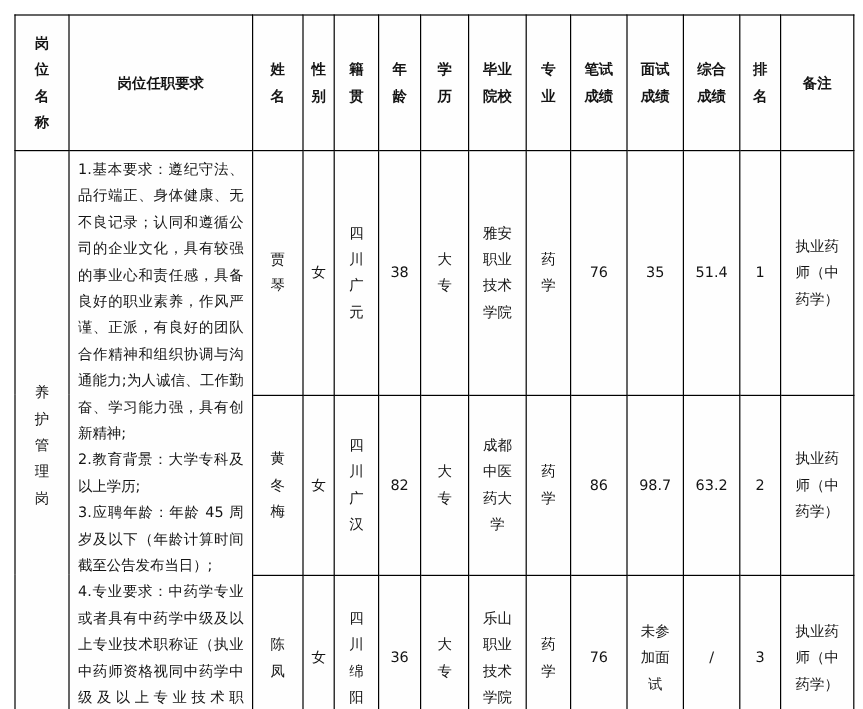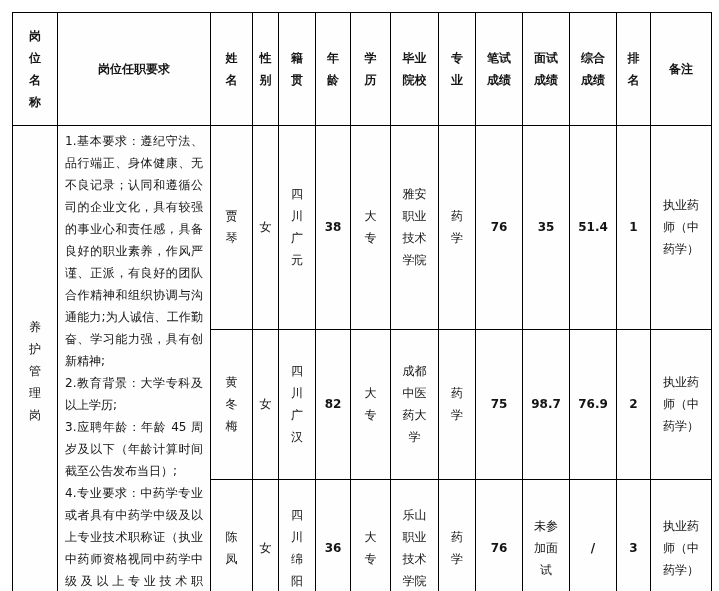--- a/index.html
+++ b/index.html
@@ -34,21 +34,21 @@
   tr.row-1 { height: 190px; }
   tr.row-2 { height: 140px; }
   tr.row-3 { height: 128px; }
   td.req-cell {
     text-align: justify;
     vertical-align: top;
     padding: 4px 7px 2px 7px;
     line-height: 22px;
   }
   td.num-cell {
-    font-weight: bold;
+    font-weight: normal;
     font-size: 12px;
   }
 </style>
 </head>
 <body>
 
 <table class="results">
   <colgroup>
     <col style="width:45px">
       <col style="width:153px">
@@ -141,23 +141,23 @@
 汉</td>
       <td class="num-cell">82</td>
       <td>大
 专</td>
       <td>成都
 中医
 药大
 学</td>
       <td>药
 学</td>
-      <td class="num-cell">75</td>
+      <td class="num-cell">86</td>
       <td class="num-cell">98.7</td>
-      <td class="num-cell">76.9</td>
+      <td class="num-cell">63.2</td>
       <td class="num-cell">2</td>
       <td>执业药
 师（中
 药学）</td>
     </tr>
     <tr class="row-3">
       <td>陈
 凤</td>
       <td>女</td>
       <td>四

